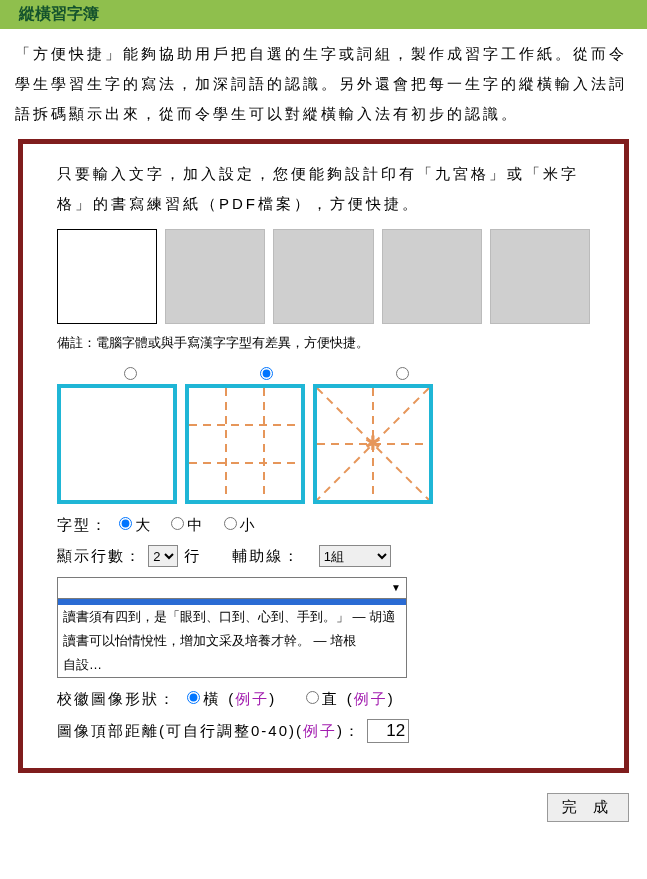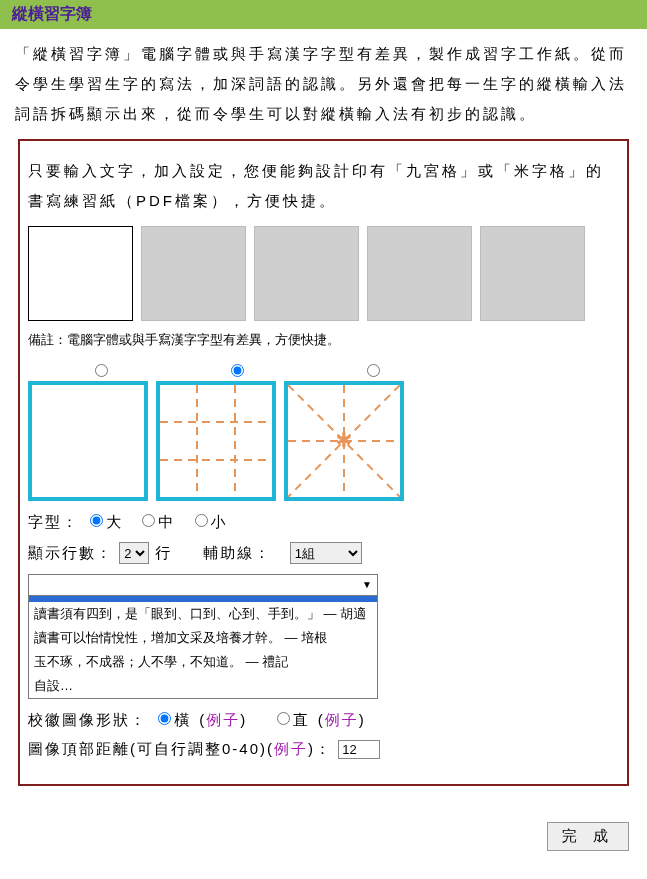--- a/index.html
+++ b/index.html
@@ -1,52 +1,52 @@
 <!DOCTYPE html>
 <html><head>
 <meta charset="utf-8">
 <style>
 body{margin:0;padding:0;font-family:"Microsoft JhengHei","PMingLiU",sans-serif;background:#fff;color:#000;font-size:15px}
 .container{width:647px}
-.header{background:#8fbf4d;color:#4c1d95;font-weight:bold;padding:4px 12px;font-size:16px}
+.header{background:#8fbf4d;color:#14532d;font-weight:bold;padding:4px 19px;font-size:16px}
 .intro{padding:10px 15px;line-height:2;letter-spacing:3px}
-.panel{border:2px solid #7f1d1d;margin:0 18px 28px 18px;padding:15px 8px}
+.panel{border:5px solid #7f1d1d;margin:0 18px 12px 18px;padding:15px 34px}
 .lead{line-height:2;letter-spacing:3px;margin-bottom:10px}
 .char-row{display:flex;gap:8px;margin-bottom:10px}
 .char-box{width:105px;height:95px;border:1px solid #000;box-sizing:border-box}
 .char-box.filled{background:#cfcfcf;border:1px solid #bbb}
 .note{font-size:13px;margin:8px 0 12px 0}
 .grid-row{margin-bottom:8px}
 .radio-row{display:flex;gap:115px;padding-left:62px;margin-bottom:4px}
 .grid-cells{display:flex;gap:8px}
 .grid-cell{width:120px;height:120px;border:4px solid #1fb6d6;box-sizing:border-box;position:relative}
 .grid-cell svg{position:absolute;top:0;left:0;width:100%;height:100%}
 .fld{margin:10px 0;letter-spacing:2px}
 .fld label{margin-right:8px}
 .sel{border:1px solid #888;font-size:13px;height:22px}
 .golden-select{position:relative;margin-bottom:6px}
 .gs-box{border:1px solid #7a7a7a;width:348px;height:20px;position:relative;background:#fff}
 .gs-arrow{position:absolute;right:2px;top:2px;width:16px;height:16px;font-size:10px;text-align:center;line-height:16px}
 .gs-list{border:1px solid #7a7a7a;border-top:none;width:348px;background:#fff;font-size:13px}
 .gs-item{padding:3px 5px}
 .gs-item.sel-hi{background:#2a6bd4;color:#fff}
 .example{color:#a21caf}
-.num-input{width:34px;border:1px solid #888;font-size:13px;text-align:left;padding:1px 3px}
+.num-input{width:34px;border:1px solid #888;font-size:17px;text-align:right;padding:1px 3px}
 .done-row{text-align:right;padding:8px 18px 12px 0}
 .done-btn{border:1px solid #999;background:#eee;padding:4px 14px;font-size:15px;letter-spacing:6px}
 </style>
 </head>
 <body>
 
 <div class="container">
   <div class="header">
     <span>縱橫習字簿</span>
   </div>
 
-  <div class="intro">「縱橫習字簿」電腦字體或與手寫漢字字型有差異，製作成習字工作紙。從而令學生學習生字的寫法，加深詞語的認識。另外還會把每一生字的縱橫輸入法詞語拆碼顯示出來，從而令學生可以對縱橫輸入法有初步的認識。</div>
+  <div class="intro">「方便快捷」能夠協助用戶把自選的生字或詞組，製作成習字工作紙。從而令學生學習生字的寫法，加深詞語的認識。另外還會把每一生字的縱橫輸入法詞語拆碼顯示出來，從而令學生可以對縱橫輸入法有初步的認識。</div>
 
   <div class="panel">
     <div class="lead">只要輸入文字，加入設定，您便能夠設計印有「九宮格」或「米字格」的書寫練習紙（PDF檔案），方便快捷。</div>
 
     <div class="char-row">
       <div class="char-box"></div>
       <div class="char-box filled"></div>
       <div class="char-box filled"></div>
       <div class="char-box filled"></div>
       <div class="char-box filled"></div>
@@ -104,21 +104,20 @@
     </div>
 
     <div class="golden-select">
       <div class="gs-box">
         <span class="gs-arrow">▼</span>
       </div>
       <div class="gs-list">
         <div class="gs-item sel-hi"></div>
         <div class="gs-item">讀書須有四到，是「眼到、口到、心到、手到。」 — 胡適</div>
         <div class="gs-item">讀書可以怡情悅性，增加文采及培養才幹。 — 培根</div>
-        <div class="gs-item">玉不琢，不成器；人不學，不知道。 — 禮記</div>
         <div class="gs-item">自設…</div>
       </div>
     </div>
 
     <div class="fld">
       <span>校徽圖像形狀：</span>
       <label><input type="radio" name="ls" checked="" style=""><span>橫</span></label>(<span class="example">例子</span>)
       &nbsp;&nbsp;
       <label><input type="radio" name="ls" style=""><span>直</span></label>(<span class="example">例子</span>)
     </div>

